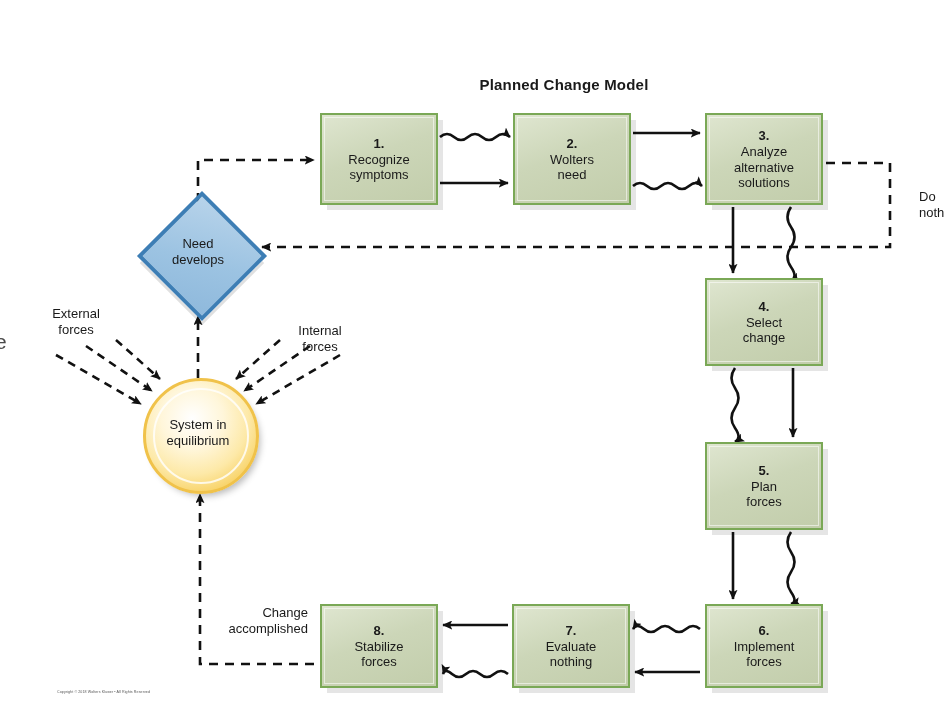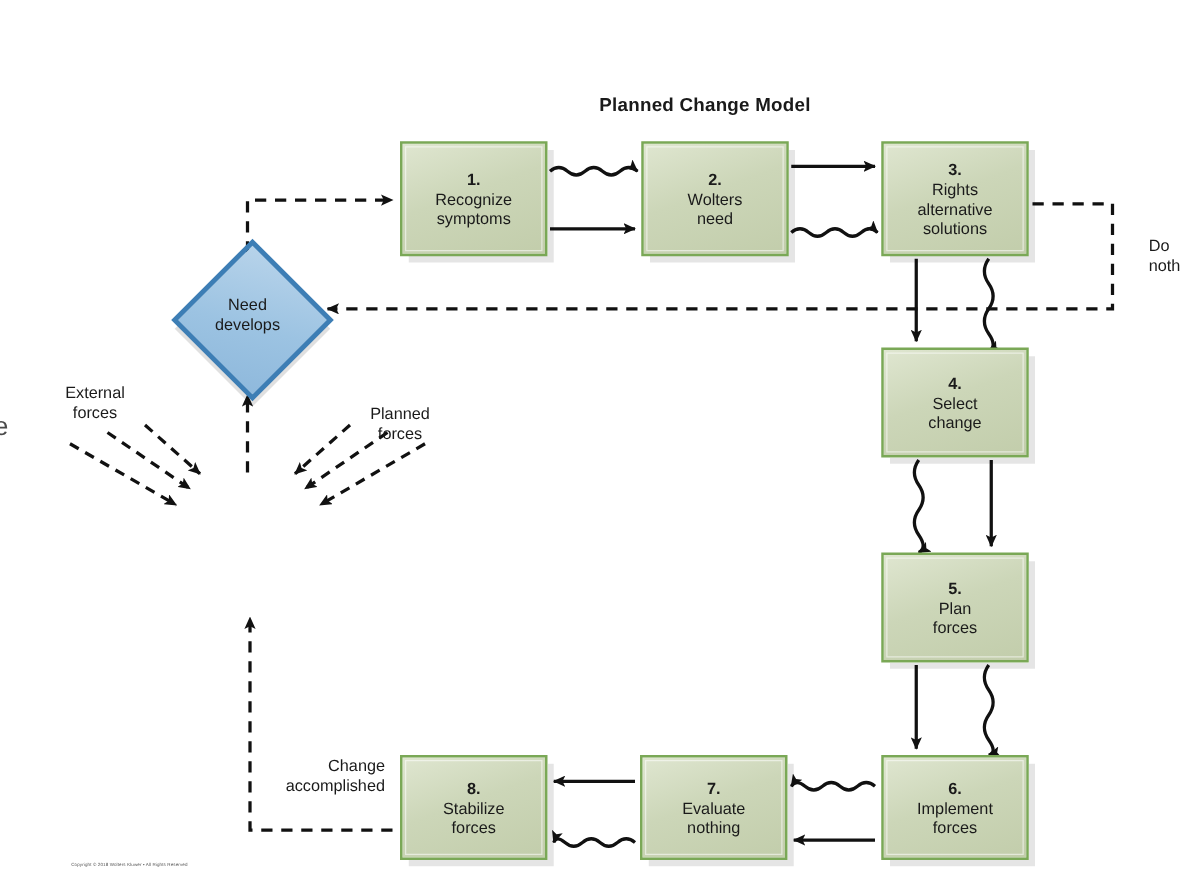--- a/index.html
+++ b/index.html
@@ -125,21 +125,21 @@
   </div>
 
   <div class="pbox" style="left:513px;top:113px;width:118px;height:92px;">
     <div class="num">2.</div>
     <div class="lbl">Wolters
 need</div>
   </div>
 
   <div class="pbox" style="left:705px;top:113px;width:118px;height:92px;">
     <div class="num">3.</div>
-    <div class="lbl">Rights
+    <div class="lbl">Analyze
 alternative
 solutions</div>
   </div>
 
   <div class="pbox" style="left:705px;top:278px;width:118px;height:88px;">
     <div class="num">4.</div>
     <div class="lbl">Select
 change</div>
   </div>
 
@@ -166,28 +166,33 @@
     <div class="lbl">Stabilize
 forces</div>
   </div>
 
   <div class="diamond-wrap">
     <div class="diamond"></div>
     <div class="diamond-text">Need
 develops</div>
   </div>
 
+  <div class="circle-wrap">
+    <div class="circle"></div>
+    <div class="circle-text">System in
+equilibrium</div>
+  </div>
 
   <div class="flabel" style="left:897px;top:189px;margin-left:22px;">Do
 nothing</div>
 
   <div class="flabel c" style="left:28px;top:306px;width:96px;">External
 forces</div>
 
-  <div class="flabel c" style="left:272px;top:323px;width:96px;">Planned
+  <div class="flabel c" style="left:272px;top:323px;width:96px;">Internal
 forces</div>
 
   <div class="flabel r" style="left:188px;top:605px;width:120px;">Change
 accomplished</div>
 
   <div class="edge-frag">e</div>
 
   <div class="copyright">Copyright © 2018 Wolters Kluwer • All Rights Reserved</div>
 
 </div>

